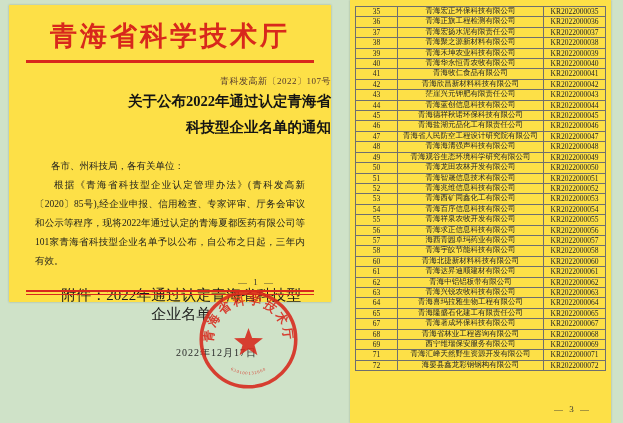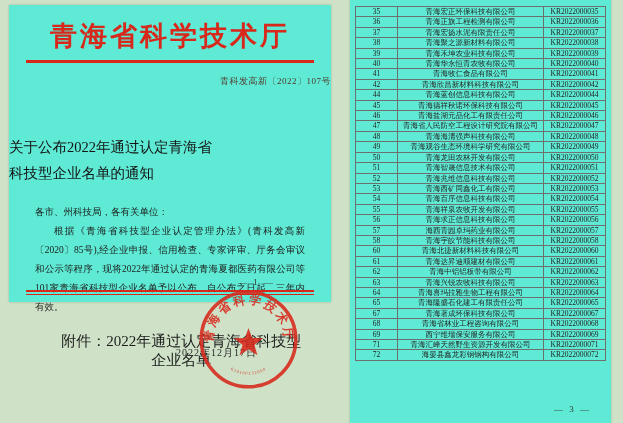--- a/index.html
+++ b/index.html
@@ -3,40 +3,40 @@
 <meta charset="utf-8">
 <style>
   * { margin:0; padding:0; box-sizing:border-box; }
   html,body { width:623px; height:423px; }
   body {
     position:relative;
     background:#cfe2c8;
     font-family:"Liberation Serif","DejaVu Serif",serif;
     overflow:hidden;
   }
-  .page { position:absolute; background:#5eead4; box-shadow:0 0 2px rgba(60,80,60,.35); }
+  .page { position:absolute; background:#fde047; box-shadow:0 0 2px rgba(60,80,60,.35); }
   #page-left  { left:9px;  top:5px; width:322px; height:297px; }
   #page-right { left:350px; top:0;  width:261px; height:423px; }
 
   
   .agency {
     margin-top:13px; text-align:center;
     color:#d8281c; font-size:27px; font-weight:bold; letter-spacing:3px;
   }
   .red-rule { margin:6px auto 0; width:288px; height:3px; background:#d8281c; }
   .doc-no {
     margin-top:12px; text-align:right; 
     font-size:9px; color:#53382e; letter-spacing:.5px;
   }
   .notice-title {
-    margin-top:46px; text-align:left;
-    font-size:14.5px; font-weight:normal; line-height:1.8; color:#141414;
+    text-align:right;
+    font-size:14.5px; font-weight:bold; line-height:1.8; color:#141414;
   }
   .body-text { margin:17px 26px 0 26px; font-size:9.5px; line-height:2.0; color:#1c1c1c; }
-  .salutation { text-align:left; }
+  .salutation { text-align:left;margin-left:16px; }
   .paragraph { text-indent:2em; text-align:justify; }
   .attachment { margin:15px 26px 0 26px; padding-left:1.5em; font-size:15px; color:#1c1c1c;text-align:center; }
 
   .seal-wrap { position:absolute; left:186px; top:281px; width:107px; height:107px; opacity:.88; }
   .date {
     position:absolute; left:167px; top:341px;
     font-size:10px; color:#2a2a2a; letter-spacing:1px; z-index:0;
   }
   .page-num-left { position:absolute; right:56px; bottom:15px; font-size:9px; color:#333; letter-spacing:2px; }
   .bottom-rule {
@@ -46,21 +46,21 @@
 
   
   .company-table { border-collapse:collapse; margin:6px auto 0 auto; table-layout:fixed; width:250px; }
   .company-table td {
     border:1px solid #6f6f6f;
     font-size:7.5px; height:9.4px; line-height:9.4px;
     text-align:center; color:#232323;
     overflow:hidden; white-space:nowrap;
   }
   .col-no   { width:42px; }
-  .col-name { width:146px; }
+  .col-name { width:146px;font-family:Liberation Mono, monospace; }
   .col-code { width:62px; font-family:"Liberation Serif","DejaVu Serif",serif; }
   .page-num-right { position:absolute; right:20px; bottom:9px; font-size:9px; color:#333; letter-spacing:2px; }
 </style>
 </head>
 <body>
 
 <div class="page" id="page-left">
   <div class="agency">青海省科学技术厅</div>
   <div class="red-rule"></div>
   <div class="doc-no">青科发高新〔2022〕107号</div>
@@ -137,20 +137,25 @@
           <td class="col-no">41</td>
           <td class="col-name">青海牧仁食品有限公司</td>
           <td class="col-code">KR2022000041</td>
         </tr>
         <tr>
           <td class="col-no">42</td>
           <td class="col-name">青海欣昌新材料科技有限公司</td>
           <td class="col-code">KR2022000042</td>
         </tr>
         <tr>
+          <td class="col-no">43</td>
+          <td class="col-name">茫崖兴元钾肥有限责任公司</td>
+          <td class="col-code">KR2022000043</td>
+        </tr>
+        <tr>
           <td class="col-no">44</td>
           <td class="col-name">青海蓝创信息科技有限公司</td>
           <td class="col-code">KR2022000044</td>
         </tr>
         <tr>
           <td class="col-no">45</td>
           <td class="col-name">青海德祥秋诺环保科技有限公司</td>
           <td class="col-code">KR2022000045</td>
         </tr>
         <tr>

